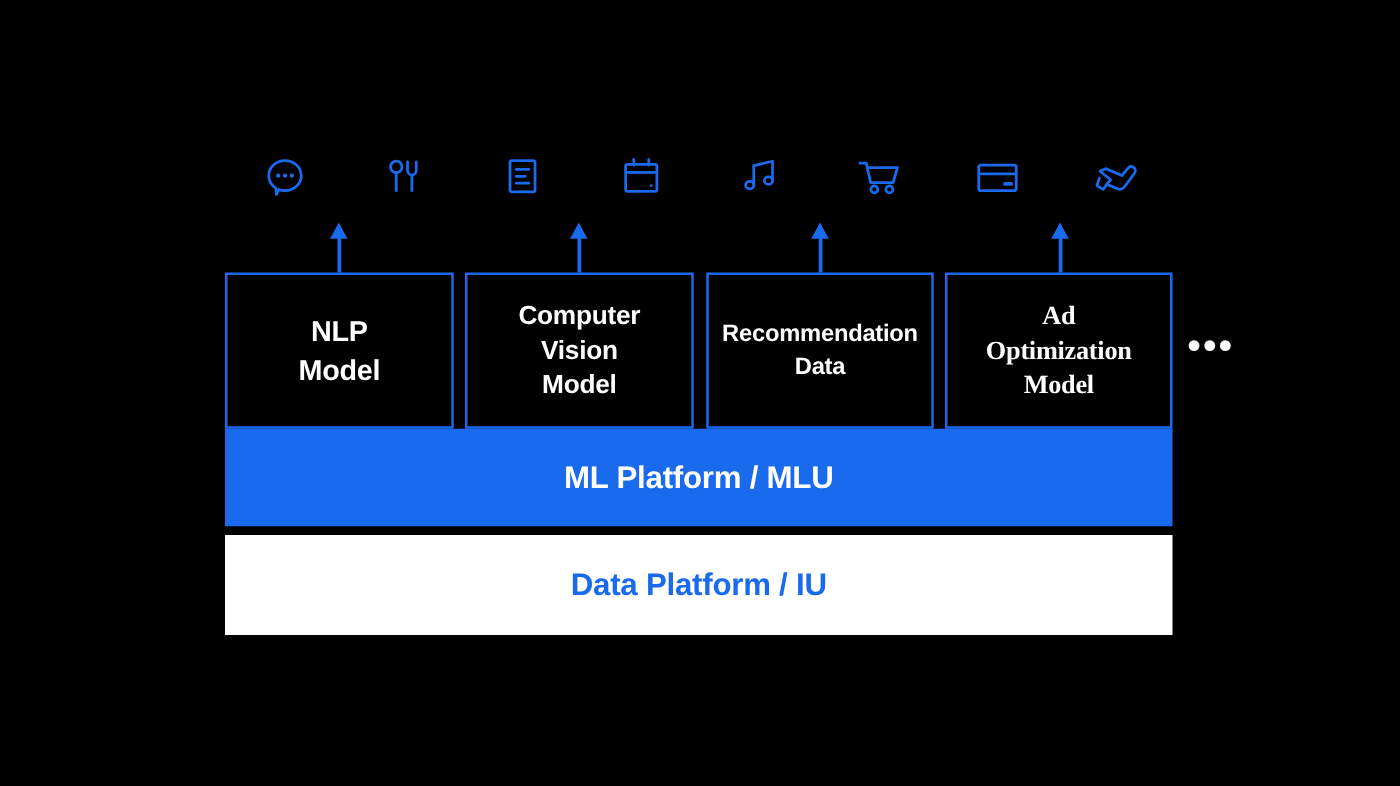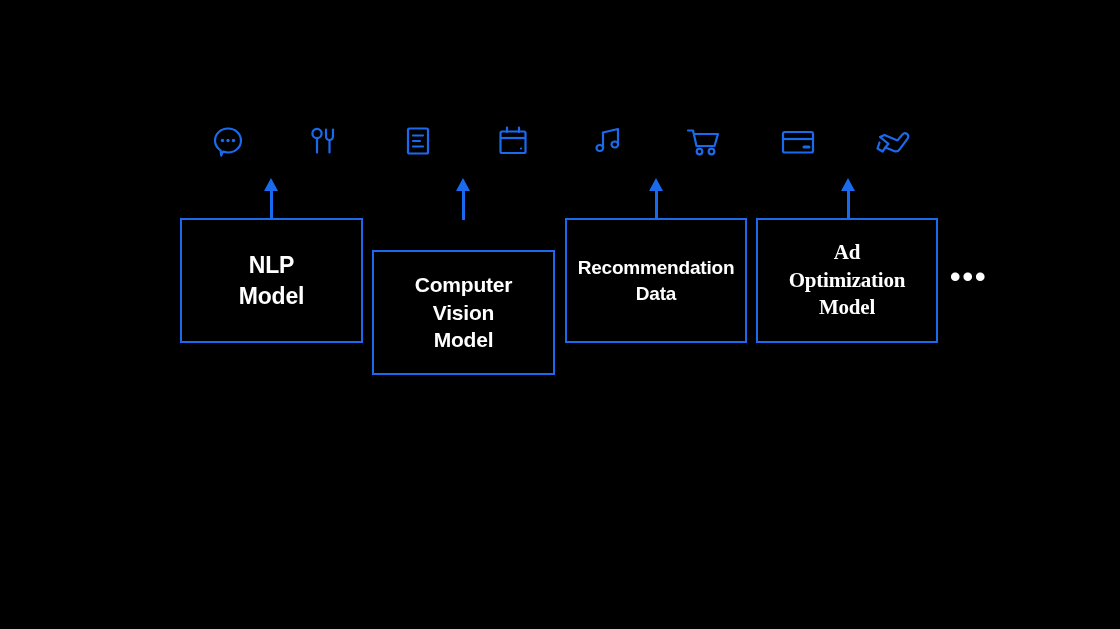--- a/index.html
+++ b/index.html
@@ -239,33 +239,39 @@
       <div class="head"></div>
         <div class="shaft"></div>
     </div>
   </div>
 
   <div class="model-row">
     <div class="model-box" style="left:0px; width:183px; font-size:23px;">
       <span class="label">NLP
 Model</span>
     </div>
-    <div class="model-box" style="left:192px; width:183px; font-size:21px;margin-top:32px;">
+    <div class="model-box" style="left:192px; width:183px; font-size:21px;">
       <span class="label">Computer
 Vision
 Model</span>
     </div>
     <div class="model-box" style="left:385px; width:182px; font-size:19px;">
       <span class="label">Recommendation
 Data</span>
     </div>
     <div class="model-box" style="left:576px; width:182px; font-size:21px;font-family:Liberation Serif, serif;">
       <span class="label">Ad
 Optimization
 Model</span>
     </div>
   </div>
 
   <div class="ellipsis">•••</div>
 
-
+  <div class="bar bar-ml">
+    <span>ML Platform / MLU</span>
+  </div>
+
+  <div class="bar bar-data">
+    <span>Data Platform / IU</span>
+  </div>
 
 </div>
 
 </body></html>

